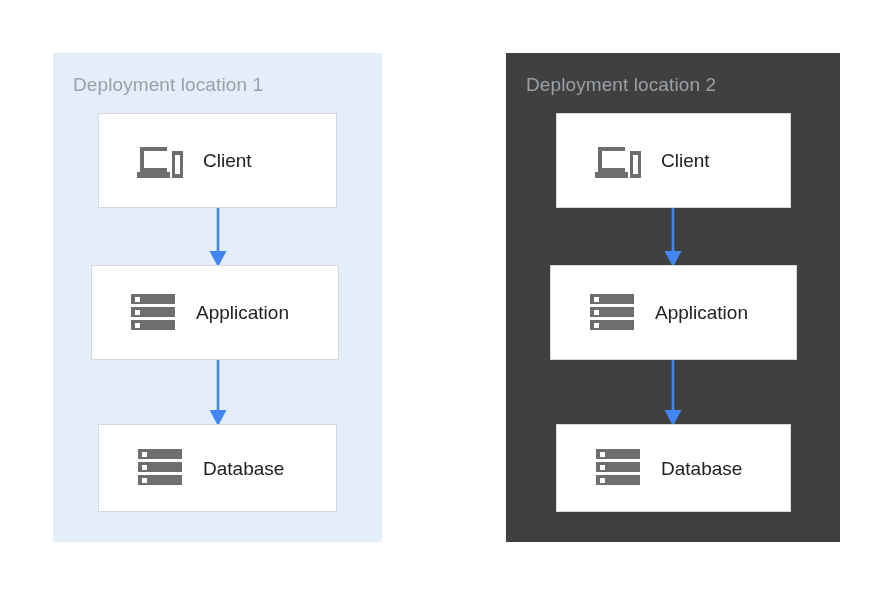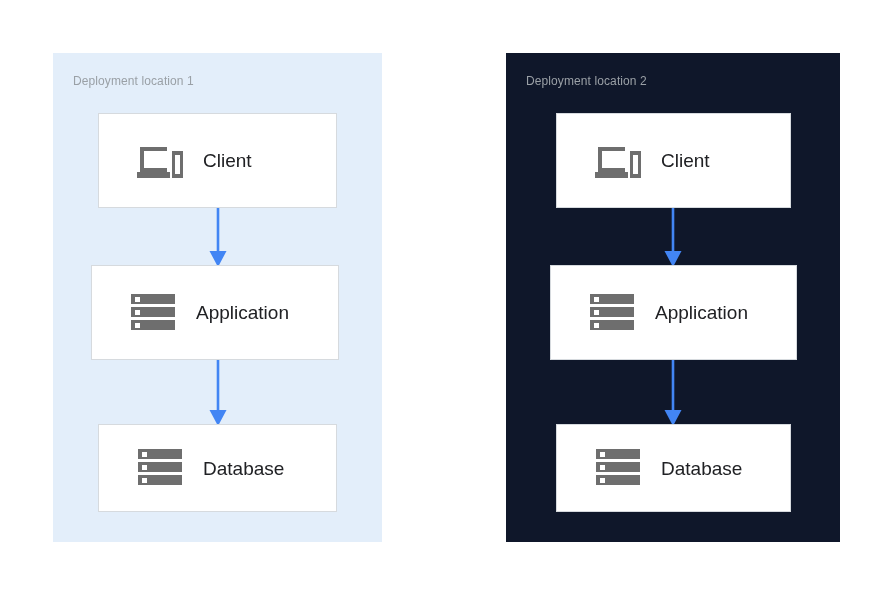--- a/index.html
+++ b/index.html
@@ -23,21 +23,21 @@
   .panel {
     position: absolute;
     background: #e3eefa;
     box-sizing: border-box;
   }
 
   .panel-title {
     position: absolute;
     left: 20px;
     top: 22px;
-    font-size: 12px;
+    font-size: 19px;
     color: #9aa0a6;
     letter-spacing: 0.1px;
     white-space: nowrap;
     line-height: 1;
   }
 
   .node {
     position: absolute;
     background: #ffffff;
     border: 1px solid #d6dade;
@@ -124,21 +124,21 @@
             <rect x="4" y="3" width="5" height="5" fill="#ffffff"></rect>
             <rect x="0" y="13" width="44" height="10" fill="#6e6e6e"></rect>
             <rect x="4" y="16" width="5" height="5" fill="#ffffff"></rect>
             <rect x="0" y="26" width="44" height="10" fill="#6e6e6e"></rect>
             <rect x="4" y="29" width="5" height="5" fill="#ffffff"></rect>
           </svg>
         </span>
         <span class="node-label" style="color: rgb(32, 33, 36);">Database</span>
       </div>
     </div>
-    <div class="panel" style="left: 506px; top: 53px; width: 334px; height: 489px; background: #0f172a;">
+    <div class="panel" style="left: 506px; top: 53px; width: 334px; height: 489px; background: #404040;">
       <div class="panel-title" style="color: rgb(154, 160, 166);">Deployment location 2</div>
       <div class="arrow" style="left: 155px; top: 155px; height: 59px;">
         <svg viewBox="0 0 24 59" preserveAspectRatio="none" width="24" height="59">
           <line x1="12" y1="0" x2="12" y2="44" stroke="#4285f4" stroke-width="2.6"></line>
           <polygon points="3.5,43 20.5,43 12,59" fill="#4285f4"></polygon>
         </svg>
       </div>
       <div class="arrow" style="left: 155px; top: 307px; height: 66px;">
         <svg viewBox="0 0 24 66" preserveAspectRatio="none" width="24" height="66">
           <line x1="12" y1="0" x2="12" y2="51" stroke="#4285f4" stroke-width="2.6"></line>

